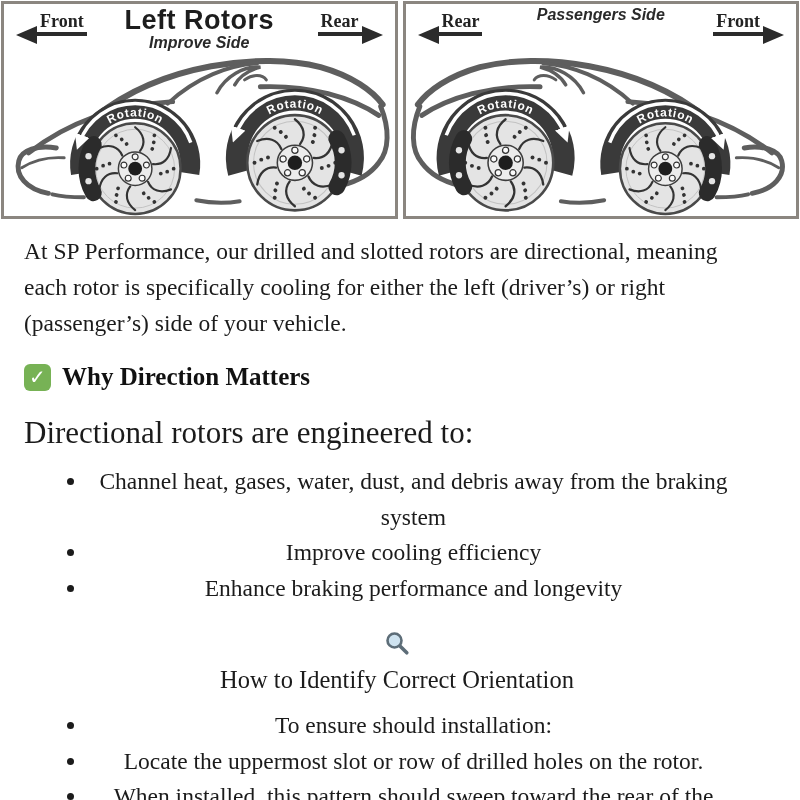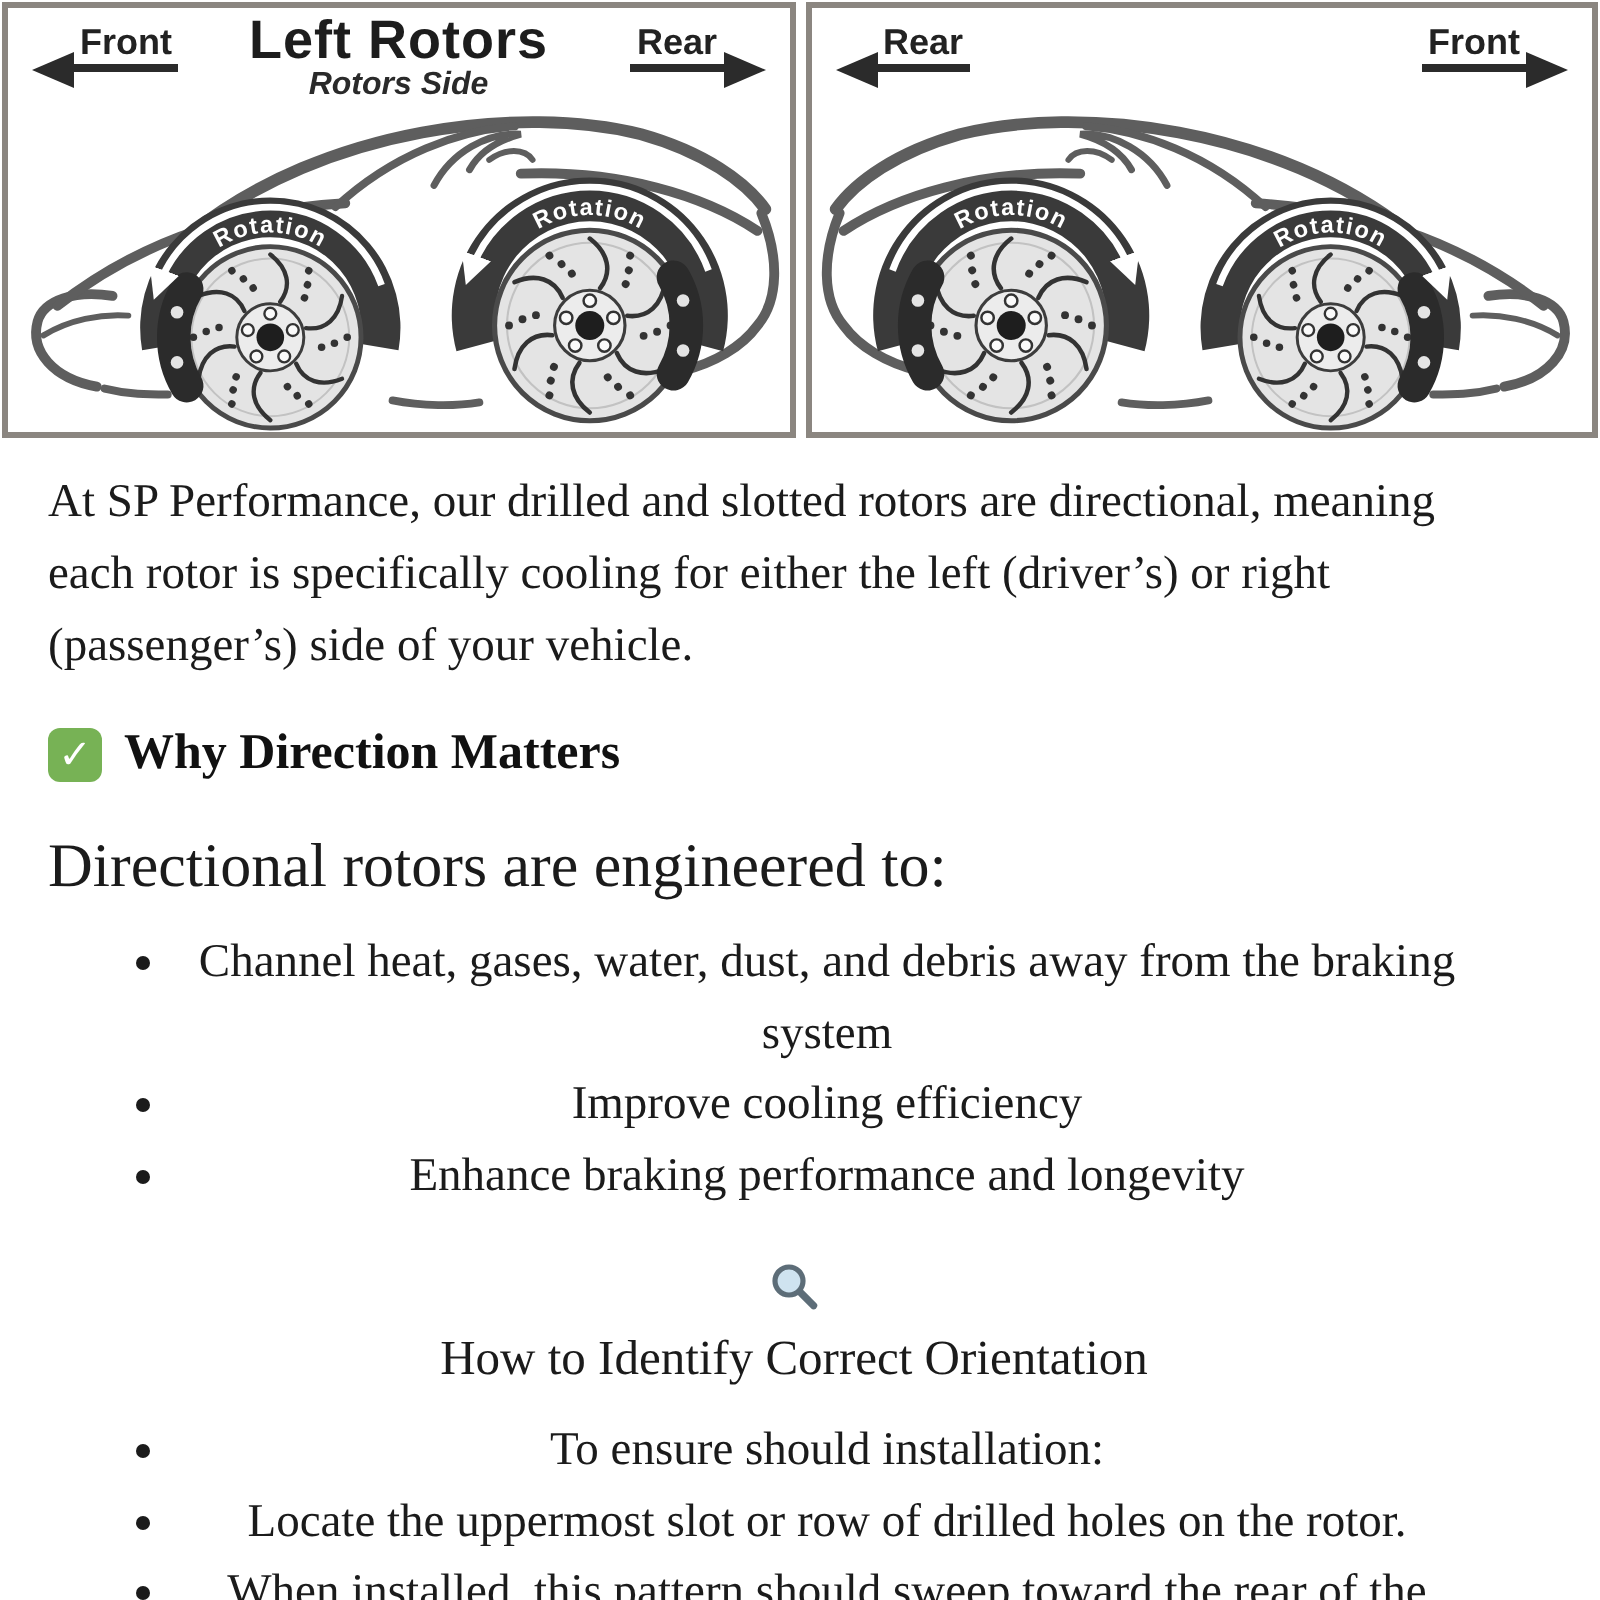--- a/index.html
+++ b/index.html
@@ -2,21 +2,21 @@
 <html><head>
 <meta charset="utf-8">
 <style>
   * { margin:0; padding:0; box-sizing:border-box; }
   html,body { width:800px; background:#ffffff; font-family:"Liberation Serif", serif; }
   .page { width:800px; height:800px; overflow:hidden; background:#fff; }
 
   
   .diagram { display:flex; gap:5px; padding:1px 1px 0 1px; }
   .panel { flex:1; height:218px; border:3px solid #8b8680; background:#fff; position:relative; overflow:hidden; }
-  .panel-header { position:absolute; top:7px; left:12px; right:12px; display:flex; justify-content:space-between; align-items:flex-end; z-index:3; font-family:Liberation Sans, sans-serif; }
+  .panel-header { position:absolute; top:7px; left:12px; right:12px; display:flex; justify-content:space-between; align-items:flex-end; z-index:3; font-family:Liberation Serif, serif; }
   .titles { position:absolute; left:0; right:0; top:2px; text-align:center; z-index:2; font-family:"Liberation Sans", sans-serif; }
   .panel-title { font-size:27px; font-weight:700; color:#1d1d1d; line-height:28px; letter-spacing:0.5px; }
   .panel-subtitle { font-size:16px; font-weight:700; font-style:italic; color:#2a2a2a; line-height:17px; }
   .dir { display:flex; align-items:flex-end; z-index:3; }
   .dir-text { font-size:18px; font-weight:700; color:#222; border-bottom:4px solid #2b2b2b; padding:0 3px 1px 3px; line-height:20px; }
   .tri { width:0; height:0; border-top:9px solid transparent; border-bottom:9px solid transparent; margin-bottom:-8px; }
   .tri-left  { border-right:21px solid #2b2b2b; }
   .tri-right { border-left:21px solid #2b2b2b; }
   .car-svg { position:absolute; left:0; top:0; width:100%; height:100%; z-index:1; }
   .rot-text { font-family:"Liberation Sans", sans-serif; font-size:12px; font-weight:700; fill:#ffffff; letter-spacing:0.8px; }
@@ -46,21 +46,21 @@
           <span class="tri tri-left"></span>
           <span class="dir-text">Front</span>
         </div>
         <div class="dir">
           <span class="dir-text">Rear</span>
           <span class="tri tri-right"></span>
         </div>
       </div>
       <div class="titles">
         <div class="panel-title">Left Rotors</div>
-        <div class="panel-subtitle">Rotors Side</div>
+        <div class="panel-subtitle">Improve Side</div>
       </div>
 
       <svg class="car-svg" viewBox="0 0 390 215">
         <defs>
           <marker id="mkS" viewBox="0 0 10 10" refX="5" refY="5" markerWidth="4.5" markerHeight="4.5" orient="auto-start-reverse">
             <path d="M0,0 L10,5 L0,10 Z" fill="#ffffff"></path>
           </marker>
           <marker id="mkE" viewBox="0 0 10 10" refX="5" refY="5" markerWidth="4.5" markerHeight="4.5" orient="auto">
             <path d="M0,0 L10,5 L0,10 Z" fill="#ffffff"></path>
           </marker>
@@ -142,20 +142,21 @@
         <div class="dir">
           <span class="tri tri-left"></span>
           <span class="dir-text">Rear</span>
         </div>
         <div class="dir">
           <span class="dir-text">Front</span>
           <span class="tri tri-right"></span>
         </div>
       </div>
       <div class="titles">
+        <div class="panel-subtitle">Passengers Side</div>
       </div>
 
       <svg class="car-svg" viewBox="0 0 390 215">
         <use href="#car-art" transform="translate(390 0) scale(-1 1)"></use>
         <g transform="translate(260,161)">
           <path d="M -56.4,-20.5 A 60 60 0 0 1 56.4,-20.5" stroke="#ffffff" stroke-width="3.5" fill="none" marker-end="url(#mkE)"></path>
           <path id="tpR1" d="M -44.2,-16.1 A 47 47 0 0 1 44.2,-16.1" fill="none"></path>
           <text class="rot-text" text-anchor="middle"><textPath href="#tpR1" startOffset="50%">Rotation</textPath></text>
         </g>
         <g transform="translate(98,155)">

